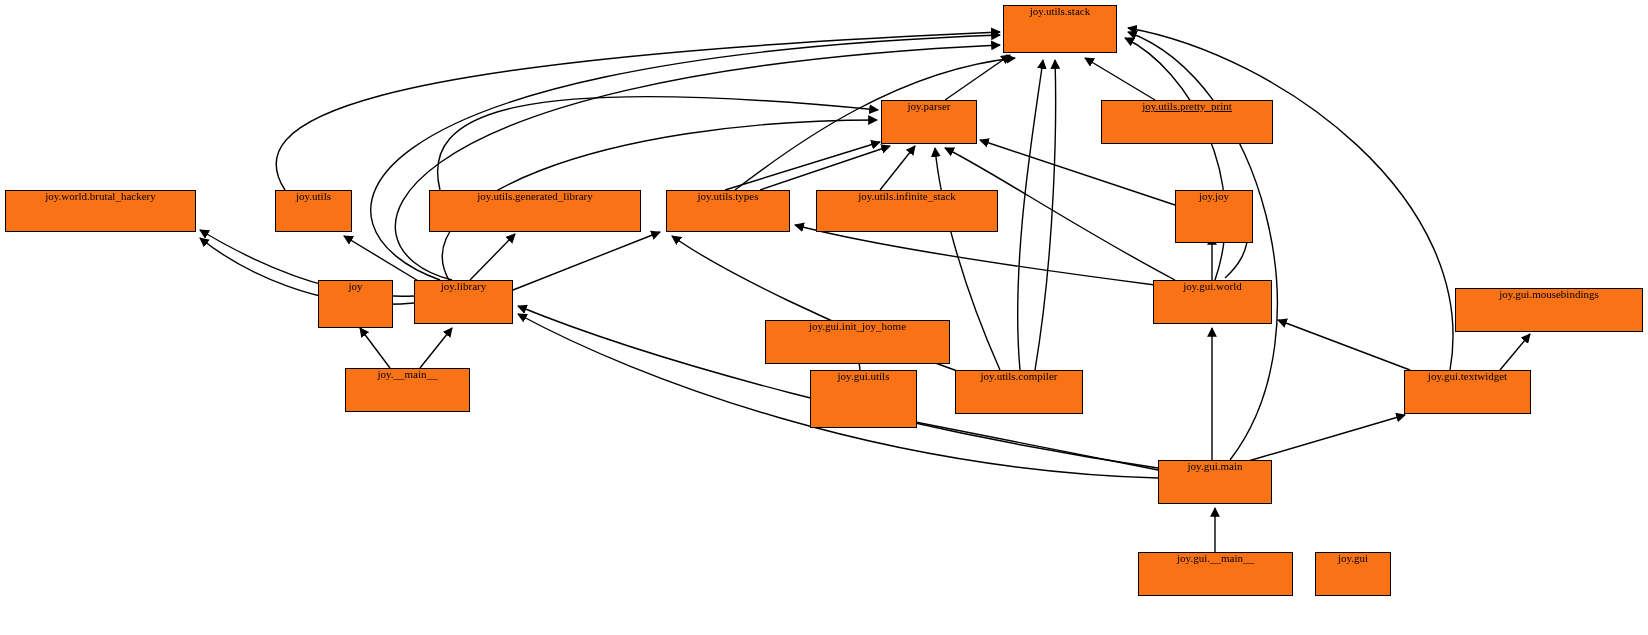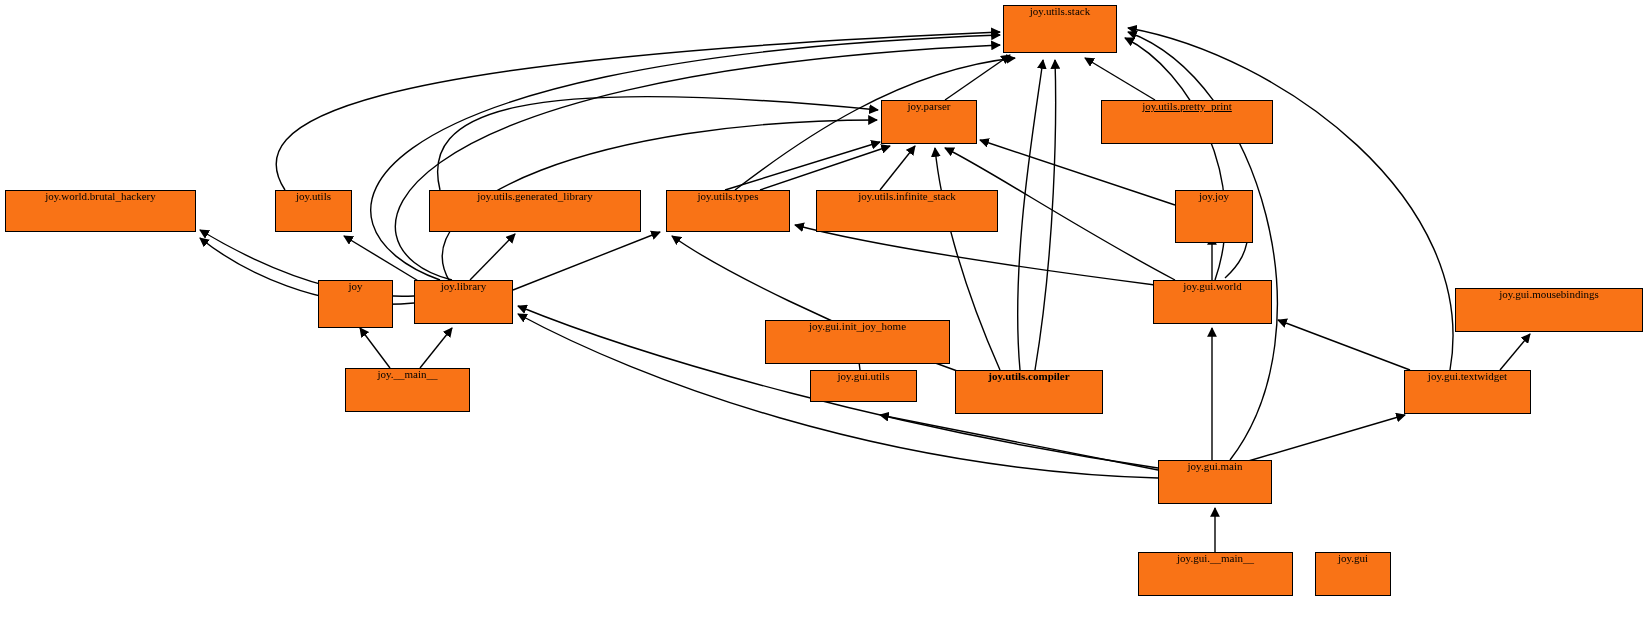--- a/index.html
+++ b/index.html
@@ -134,24 +134,24 @@
       </div>
       <div class="node" style="left: 1153px; top: 280px; width: 119px; height: 44px;">
         <span class="node-label">joy.gui.world</span>
       </div>
       <div class="node" style="left: 1455px; top: 288px; width: 188px; height: 44px;">
         <span class="node-label">joy.gui.mousebindings</span>
       </div>
       <div class="node" style="left: 345px; top: 368px; width: 125px; height: 44px;">
         <span class="node-label">joy.__main__</span>
       </div>
-      <div class="node" style="left: 810px; top: 370px; width: 107px; height: 32px;">
+      <div class="node" style="left: 810px; top: 370px; width: 107px; height: 58px;">
         <span class="node-label">joy.gui.utils</span>
       </div>
-      <div class="node" style="left: 955px; top: 370px; width: 148px; height: 44px; font-weight: bold;">
+      <div class="node" style="left: 955px; top: 370px; width: 128px; height: 44px;">
         <span class="node-label">joy.utils.compiler</span>
       </div>
       <div class="node" style="left: 1404px; top: 370px; width: 127px; height: 44px;">
         <span class="node-label">joy.gui.textwidget</span>
       </div>
       <div class="node" style="left: 1158px; top: 460px; width: 114px; height: 44px;">
         <span class="node-label">joy.gui.main</span>
       </div>
       <div class="node" style="left: 1138px; top: 552px; width: 155px; height: 44px;">
         <span class="node-label">joy.gui.__main__</span>

